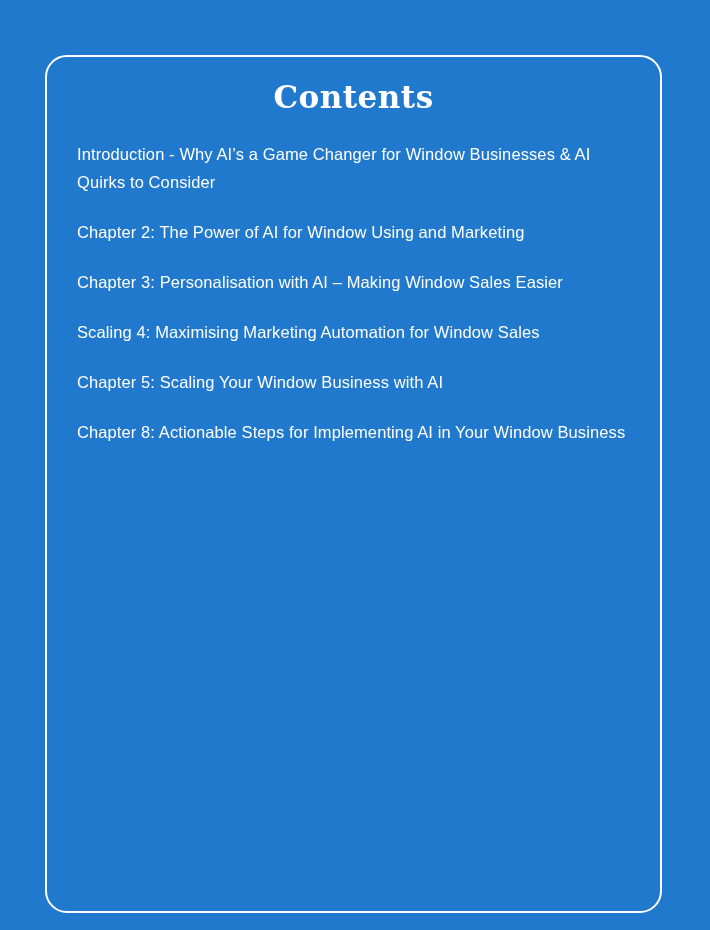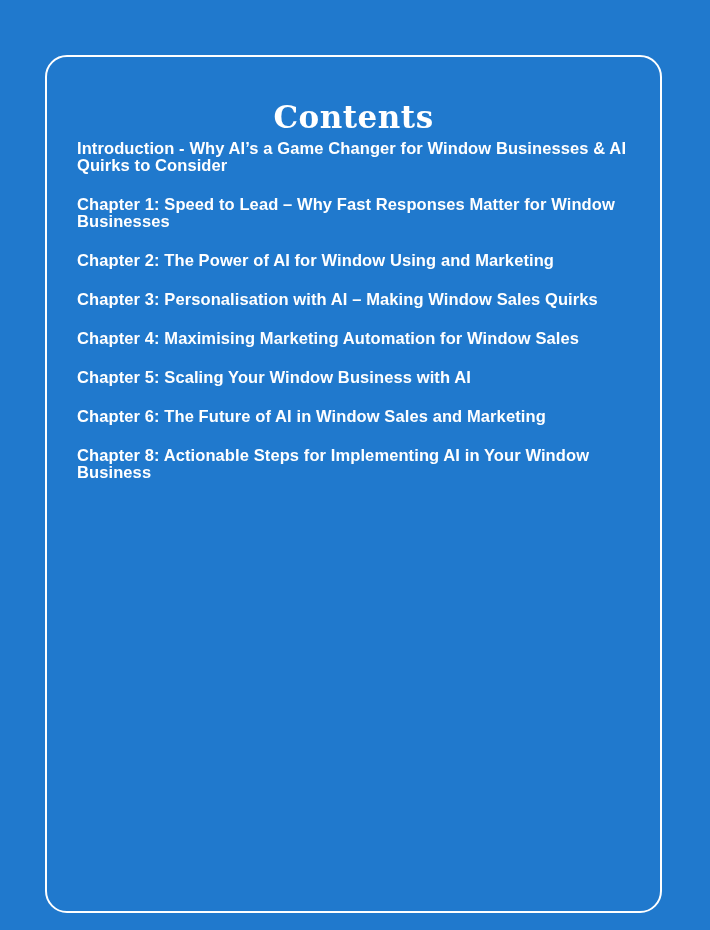--- a/index.html
+++ b/index.html
@@ -34,48 +34,45 @@
     position: absolute;
     left: 0;
     right: 0;
     top: 22px;
     text-align: center;
     color: #ffffff;
     font-family: "DejaVu Serif", serif;
     font-weight: bold;
     font-size: 31px;
     letter-spacing: 0.5px;
-    margin-top: 20px;
   }
   .toc {
     position: absolute;
     left: 30px;
     right: 26px;
     top: 83px;
   }
   .toc-item {
     color: #ffffff;
     font-family: "Liberation Sans", sans-serif;
-    font-weight: bold;
+    font-weight: normal;
     font-size: 16.5px;
-    line-height: 17px;
+    line-height: 28px;
     margin-bottom: 22px;
     letter-spacing: 0.1px;
   }
 </style>
 </head>
 <body>
 
 <div class="page">
   <div class="frame">
     <div class="contents-title">Contents</div>
     <div class="toc">
       <div class="toc-item">Introduction - Why AI’s a Game Changer for Window Businesses &amp; AI Quirks to Consider</div>
-      <div class="toc-item">Chapter 1: Speed to Lead – Why Fast Responses Matter for Window Businesses</div>
       <div class="toc-item">Chapter 2: The Power of AI for Window Using and Marketing</div>
-      <div class="toc-item">Chapter 3: Personalisation with AI – Making Window Sales Quirks</div>
-      <div class="toc-item">Chapter 4: Maximising Marketing Automation for Window Sales</div>
+      <div class="toc-item">Chapter 3: Personalisation with AI – Making Window Sales Easier</div>
+      <div class="toc-item">Scaling 4: Maximising Marketing Automation for Window Sales</div>
       <div class="toc-item">Chapter 5: Scaling Your Window Business with AI</div>
-      <div class="toc-item">Chapter 6: The Future of AI in Window Sales and Marketing</div>
       <div class="toc-item">Chapter 8: Actionable Steps for Implementing AI in Your Window  Business</div>
     </div>
   </div>
 </div>
 
 </body></html>

